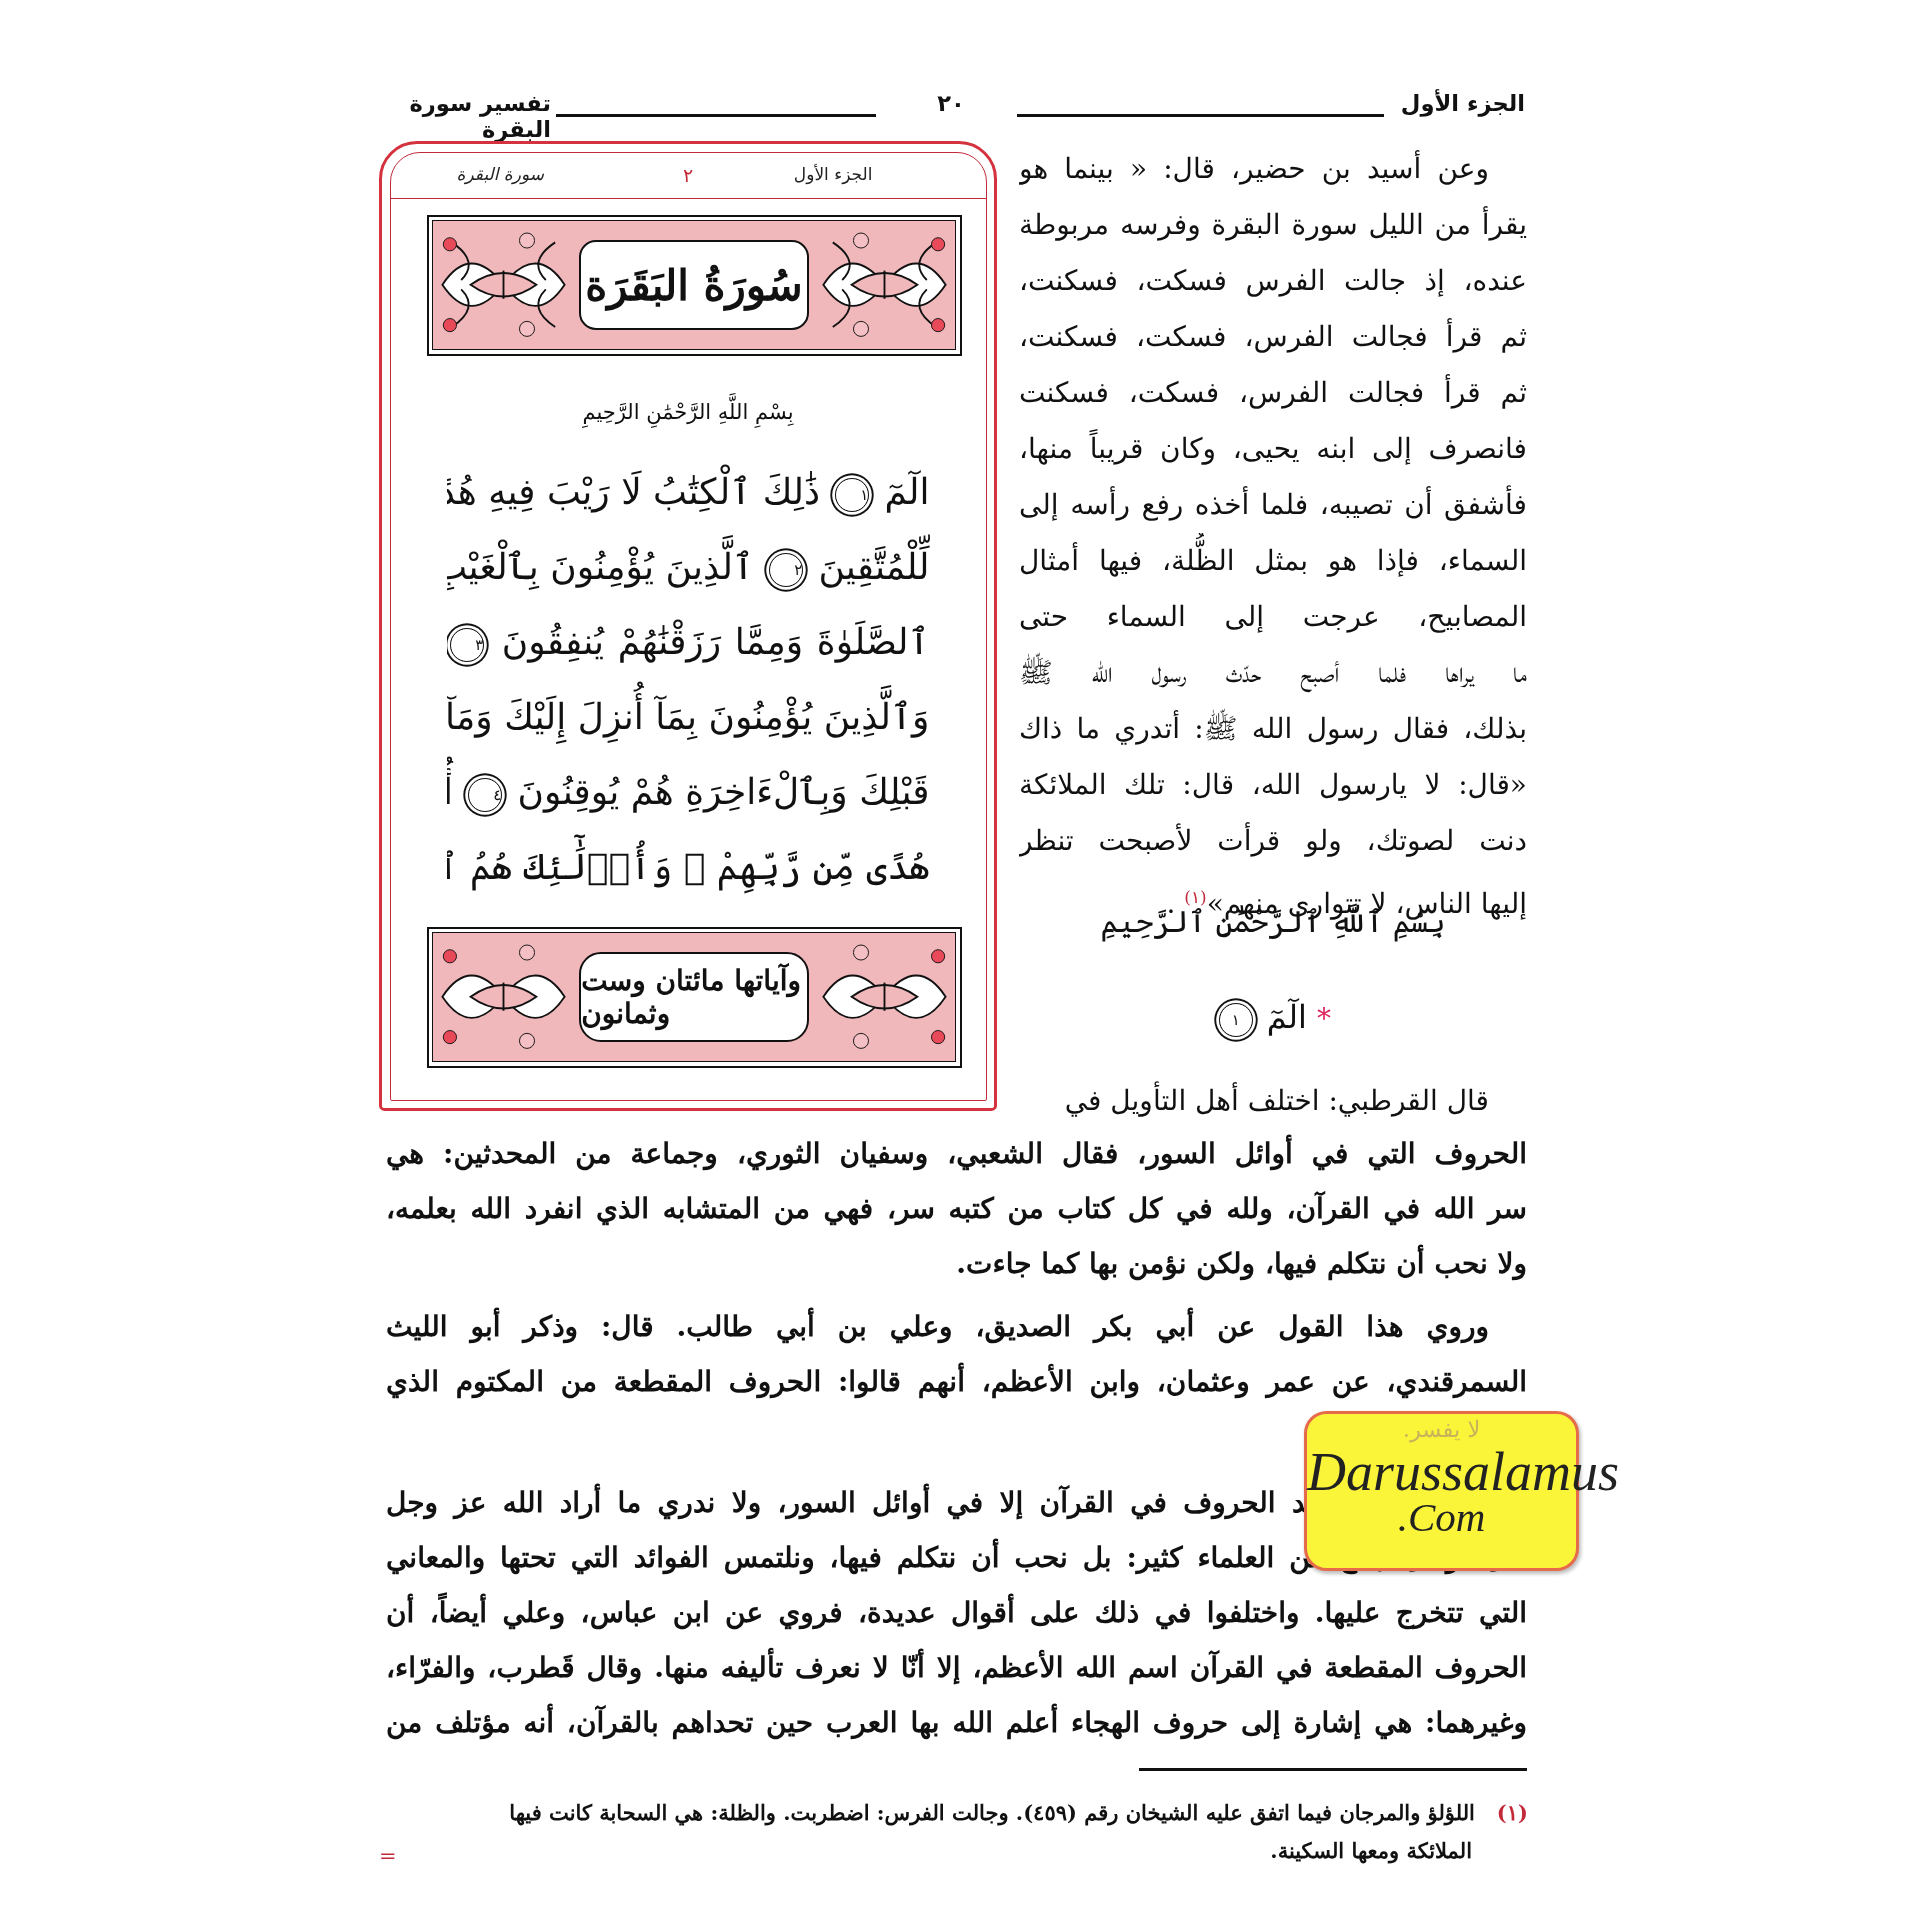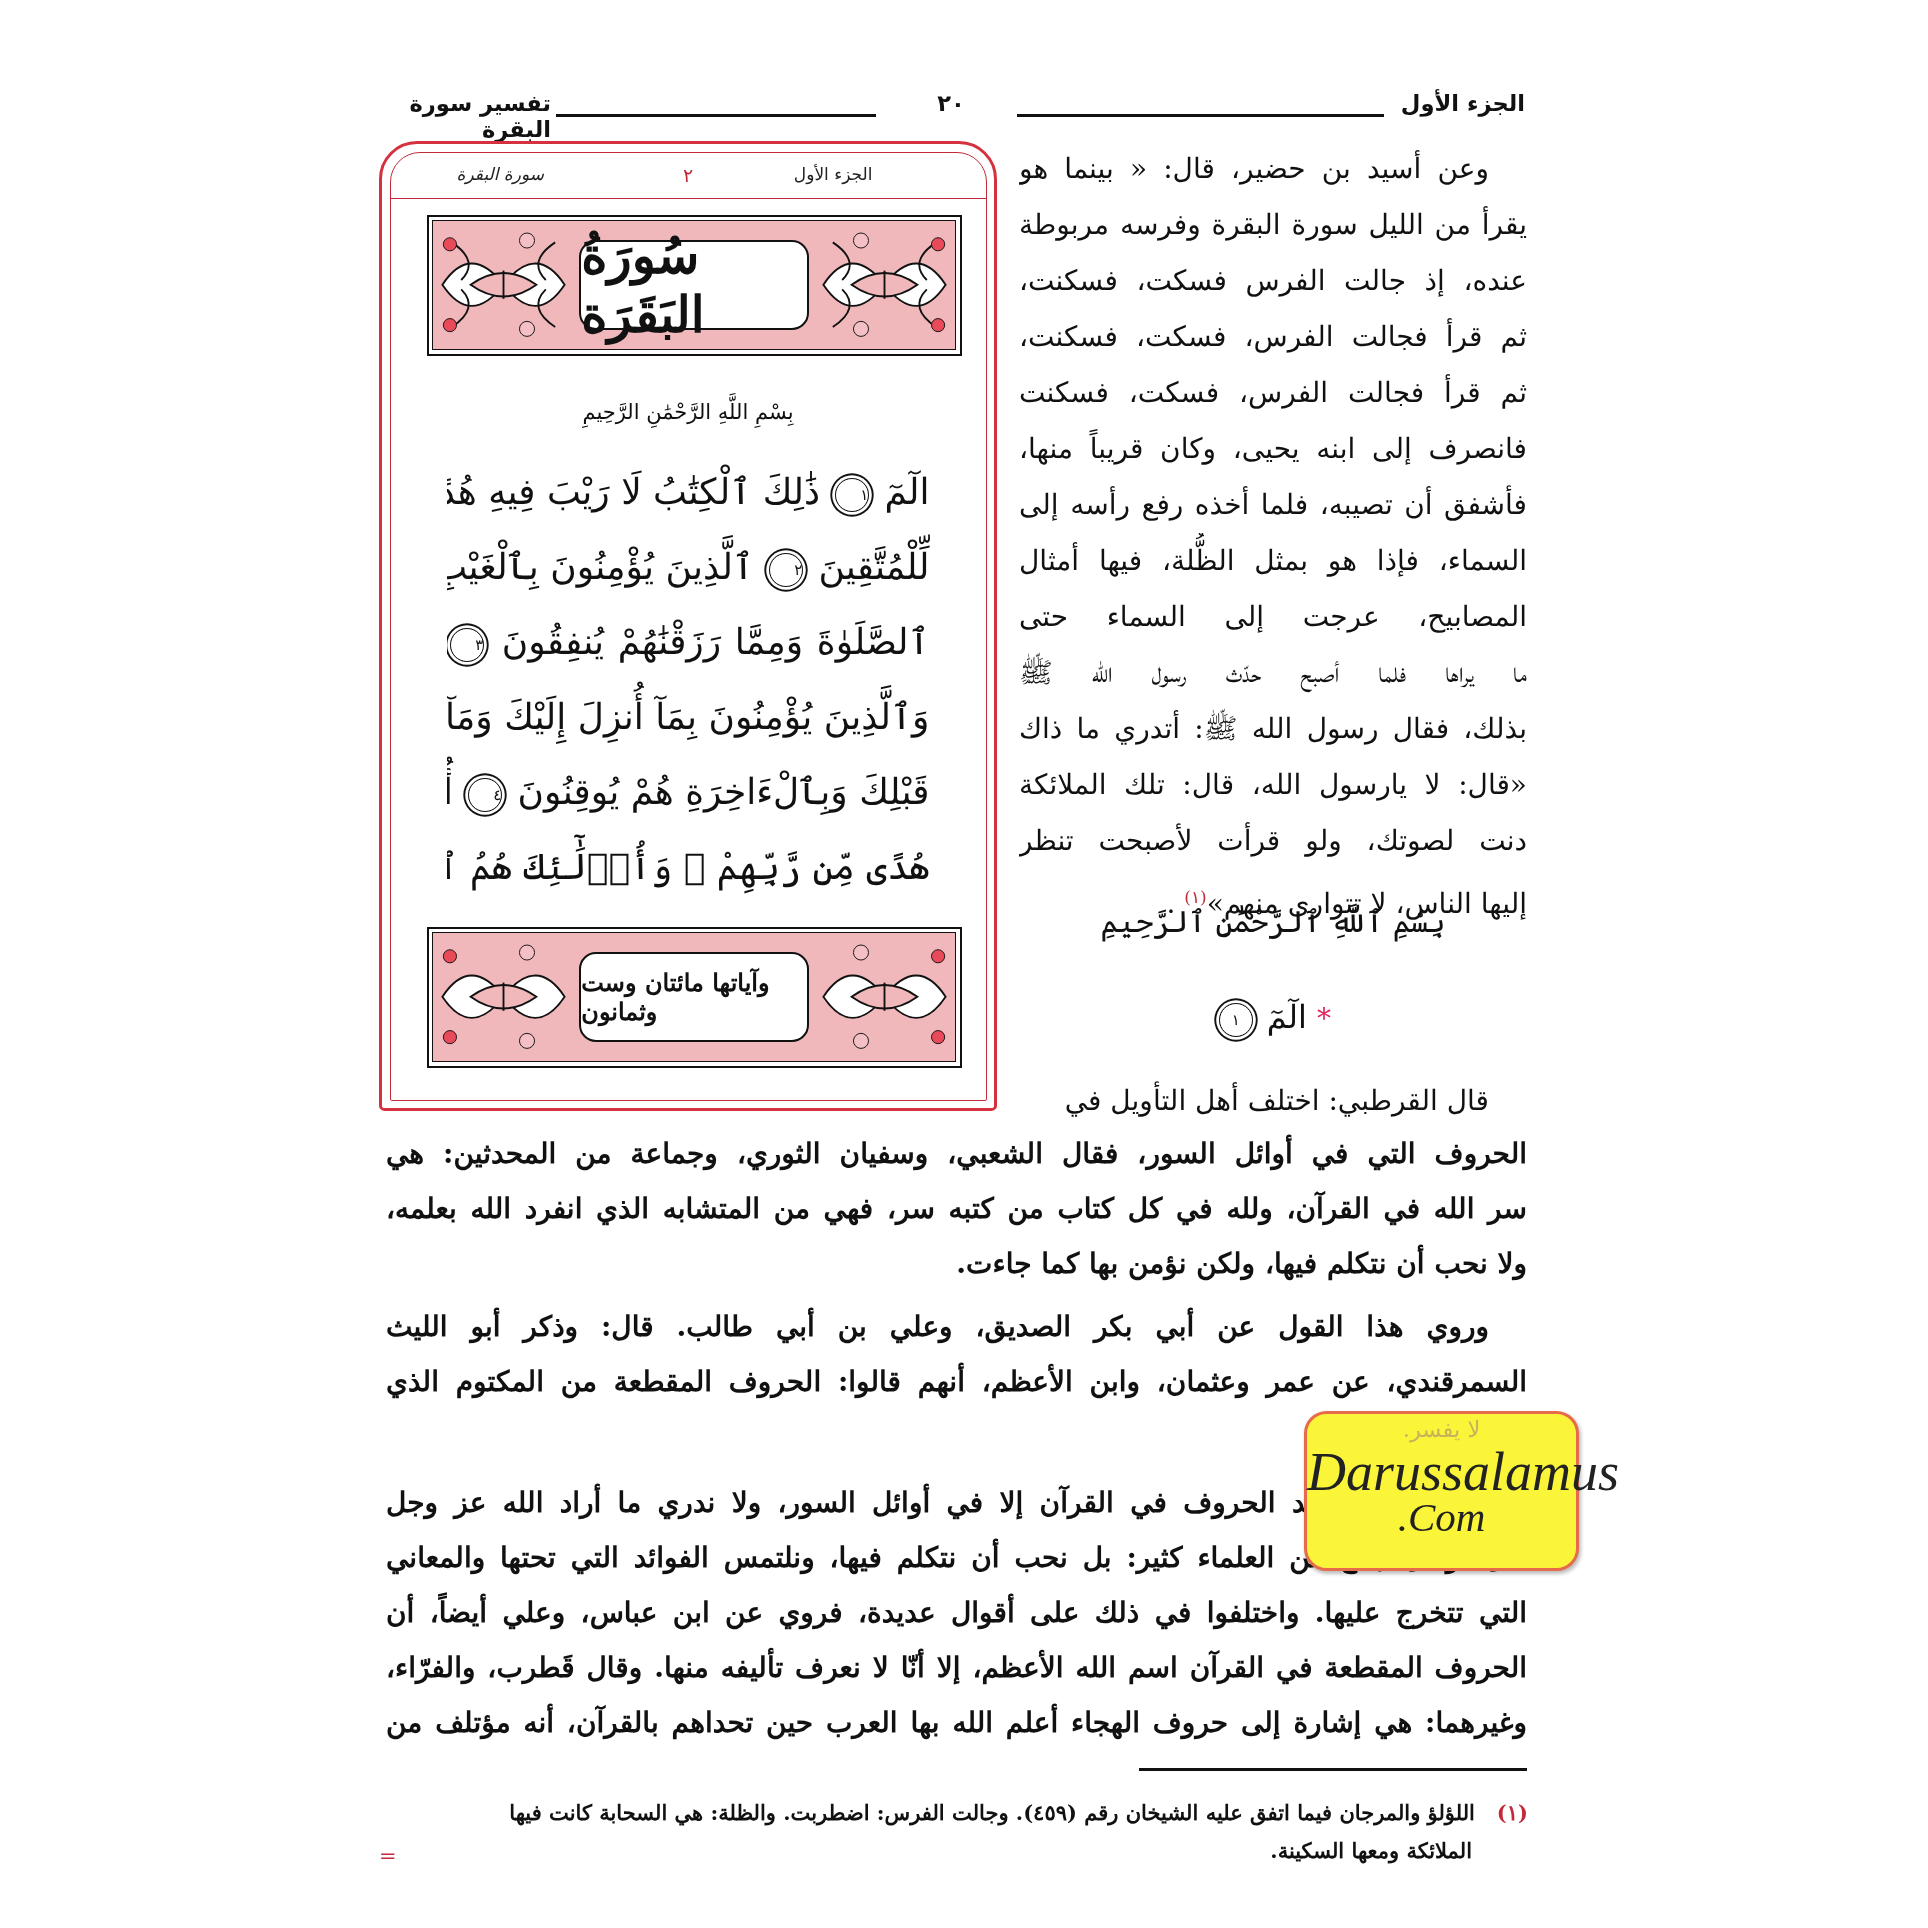--- a/index.html
+++ b/index.html
@@ -23,21 +23,21 @@
 
   .banner { position:absolute; left:36px; width:535px; height:141px;
             border:2.8px solid #111; box-sizing:border-box; background:#fff; padding:3.8px; }
   .banner-fill { width:100%; height:100%; border:1.9px solid #111; box-sizing:border-box;
                  background:#f0b8bb; position:relative; overflow:hidden; }
   .orn { position:absolute; top:0; width:141px; height:100%; }
   .orn.left { left:0; } .orn.right { right:0; }
   .cartouche { position:absolute; left:146px; right:146px; top:19px; bottom:19px;
                background:#fff; border:2.8px double #111; border-radius:17px;
                display:flex; align-items:center; justify-content:center;
-               font-size:50px; font-weight:bold; font-family:"DejaVu Serif", serif; }
+               font-size:42px; font-weight:bold; font-family:"DejaVu Serif", serif; }
 
   .basmala-small { position:absolute; left:0; right:0; top:247px; text-align:center; font-size:21px; }
   .verses { position:absolute; left:56px; right:56px; top:301px; }
   .verse-line { font-size:36px; line-height:75px; height:75px; text-align:justify;
                 text-align-last:justify; direction:rtl; white-space:nowrap; overflow:hidden; }
   .ayah { display:inline-block; width:32px; height:32px; border:1.9px solid #111; border-radius:50%;
           font-size:15px; line-height:32px; text-align:center; vertical-align:middle; margin:0 3.8px;
           box-shadow:0 0 0 2.8px #fff, 0 0 0 4.7px #111; }
 
   
@@ -162,21 +162,21 @@
             <path d="M10 65 Q40 20 75 65 Q40 110 10 65Z" fill="#fff"></path>
             <path d="M75 65 Q110 20 140 65 Q110 110 75 65Z" fill="#fff"></path>
             <path d="M40 65 Q75 40 110 65 Q75 90 40 65Z" fill="#f0b8bb"></path>
             <line x1="75" y1="50" x2="75" y2="80"></line>
           </g>
           <circle cx="18" cy="22" r="7" fill="#e84a5a" stroke="#111"></circle>
             <circle cx="18" cy="108" r="7" fill="#e84a5a" stroke="#111"></circle>
           <circle cx="100" cy="18" r="8" fill="#f5c0c5" stroke="#111"></circle>
             <circle cx="100" cy="112" r="8" fill="#f5c0c5" stroke="#111"></circle>
         </svg>
-        <div class="cartouche" style="font-size:24px;">وآياتها مائتان وست وثمانون</div>
+        <div class="cartouche" style="font-size:28px;border-radius:22px;">وآياتها مائتان وست وثمانون</div>
         <svg class="orn right" viewBox="0 0 150 130">
           <g fill="none" stroke="#111" stroke-width="2">
             <path d="M10 65 Q40 20 75 65 Q40 110 10 65Z" fill="#fff"></path>
             <path d="M75 65 Q110 20 140 65 Q110 110 75 65Z" fill="#fff"></path>
             <path d="M40 65 Q75 40 110 65 Q75 90 40 65Z" fill="#f0b8bb"></path>
             <line x1="75" y1="50" x2="75" y2="80"></line>
           </g>
           <circle cx="132" cy="22" r="7" fill="#e84a5a" stroke="#111"></circle>
             <circle cx="132" cy="108" r="7" fill="#e84a5a" stroke="#111"></circle>
           <circle cx="50" cy="18" r="8" fill="#f5c0c5" stroke="#111"></circle>

